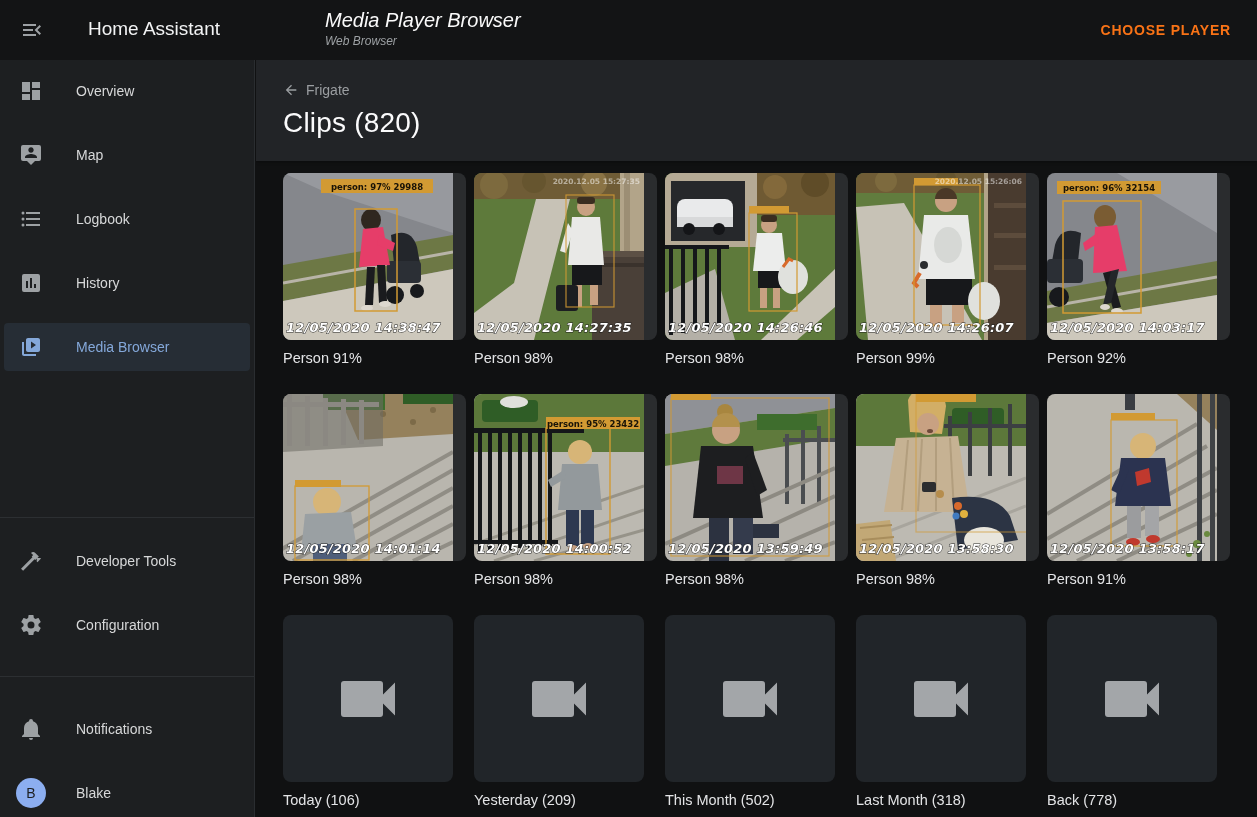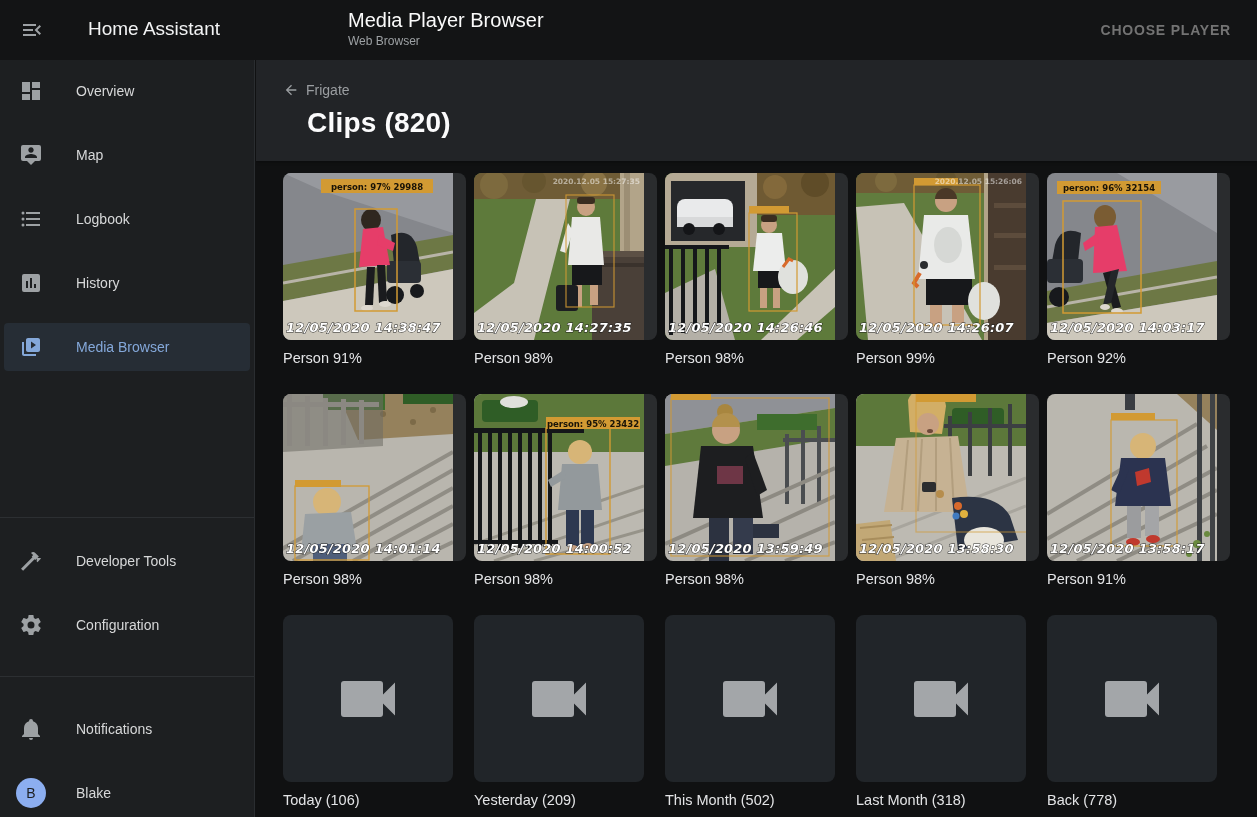--- a/index.html
+++ b/index.html
@@ -6,46 +6,46 @@
   body{
     width:1257px;height:817px;position:relative;overflow:hidden;
     background:#101112;color:#e1e2e3;
     font-family:"Liberation Sans",sans-serif;
     -webkit-font-smoothing:antialiased;
   }
   
   .topbar{position:absolute;top:0;left:0;width:1257px;height:60px;background:#131415;z-index:10;}
   .menu-btn{position:absolute;left:20px;top:18px;width:24px;height:24px;color:#9da1a4;background:none;border:none;padding:0;cursor:pointer;}
   .app-title{position:absolute;left:88px;top:18px;font-size:19px;color:#f2f3f4;}
-  .page-titles{position:absolute;left:348px;top:9px;}
+  .page-titles{position:absolute;left:325px;top:9px;font-style:italic;}
   .page-title{font-size:20px;color:#fafafa;line-height:23px;}
   .page-subtitle{font-size:12px;color:#9da1a4;margin-top:2px;}
   .choose-player{position:absolute;right:20px;top:0;height:60px;display:flex;align-items:center;
-    color:#737373;font-size:14px;font-weight:bold;letter-spacing:.8px;background:none;border:none;cursor:pointer;
+    color:#f97316;font-size:14px;font-weight:bold;letter-spacing:.8px;background:none;border:none;cursor:pointer;
     font-family:"Liberation Sans",sans-serif;}
   
   .sidebar{position:absolute;top:60px;left:0;width:255px;bottom:0;background:#1d1f21;border-right:1px solid #2a2d30;
     display:flex;flex-direction:column;padding-top:7px;box-sizing:border-box;gap:16px;}
   .side-item{height:48px;min-height:48px;display:flex;align-items:center;margin:0 4px;padding-left:15px;
     border-radius:4px;cursor:pointer;position:relative;}
   .side-item .icon{width:24px;height:24px;color:#9da1a4;flex:0 0 24px;}
   .side-item .lbl{position:absolute;left:72px;font-size:14px;font-weight:500;color:#d7d8d9;white-space:nowrap;}
   .side-item.selected{background:#262d35;}
   .side-item.selected .lbl,.side-item.selected .icon{color:#84a8da;}
   .spacer{flex:1;}
   .divider{height:1px;background:#2c2f32;margin:3px 0;}
   .divider.lower{margin:11px 0 12px;}
   .avatar{width:30px;height:30px;border-radius:50%;background:#8caef0;color:#1d1f21;display:flex;align-items:center;
     justify-content:center;font-size:14px;font-weight:500;margin-left:-3px;flex:0 0 30px;}
   
   .main{position:absolute;left:256px;top:60px;right:0;bottom:0;background:#101112;overflow:hidden;}
   .main-header{height:101px;background:#222427;padding-left:27px;box-sizing:border-box;box-shadow:0 1px 3px rgba(0,0,0,.35);}
   .breadcrumb{display:flex;align-items:center;gap:7px;padding-top:22px;color:#9b9ea1;font-size:14px;cursor:pointer;width:fit-content;}
   .breadcrumb .bc-icon{width:16px;height:16px;color:#9b9ea1;}
-  .clips-title{font-size:28px;font-weight:bold;color:#fbfbfc;margin-top:9px;letter-spacing:.2px;margin-left:24px;}
+  .clips-title{font-size:28px;font-weight:normal;color:#fbfbfc;margin-top:9px;letter-spacing:.2px;}
   .content{padding:12px 0 0 27px;}
   .grid{display:grid;grid-template-columns:repeat(5,170px);column-gap:21px;row-gap:26px;}
   .card{cursor:pointer;}
   .thumb{width:183px;height:167px;border-radius:8px;overflow:hidden;display:block;background:#2a2c2e;}
   .thumb svg{display:block;}
   .card-label{margin-top:8px;font-size:14.5px;color:#e3e4e6;height:20px;line-height:20px;white-space:nowrap;}
   .folder-thumb{width:170px;height:167px;border-radius:8px;background:#212529;display:flex;align-items:center;justify-content:center;}
   .video-icon{width:72px;height:72px;color:#a3a6a9;}
   
   .ts{font-family:"DejaVu Sans",sans-serif;font-size:13px;font-weight:bold;font-style:italic;fill:#fff;

